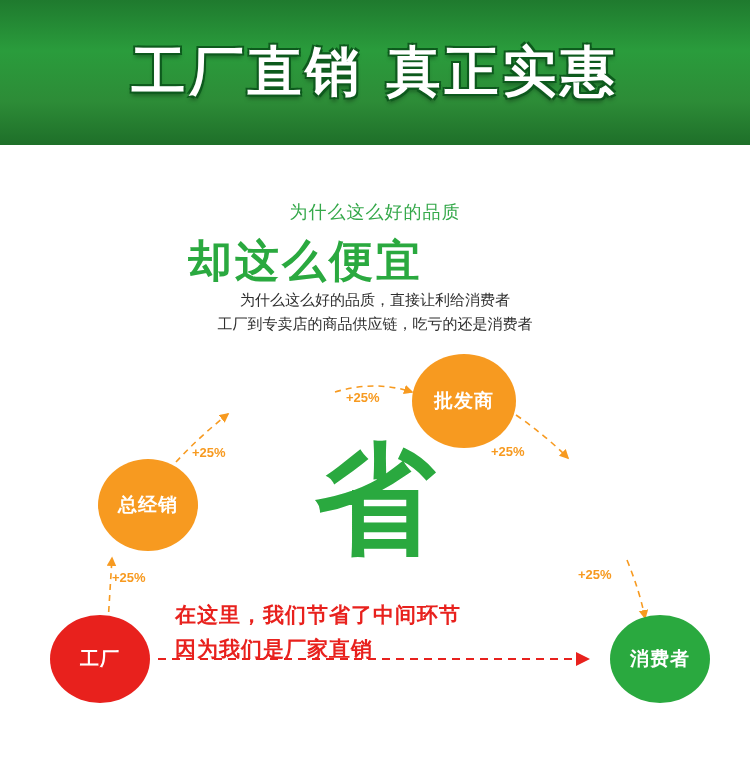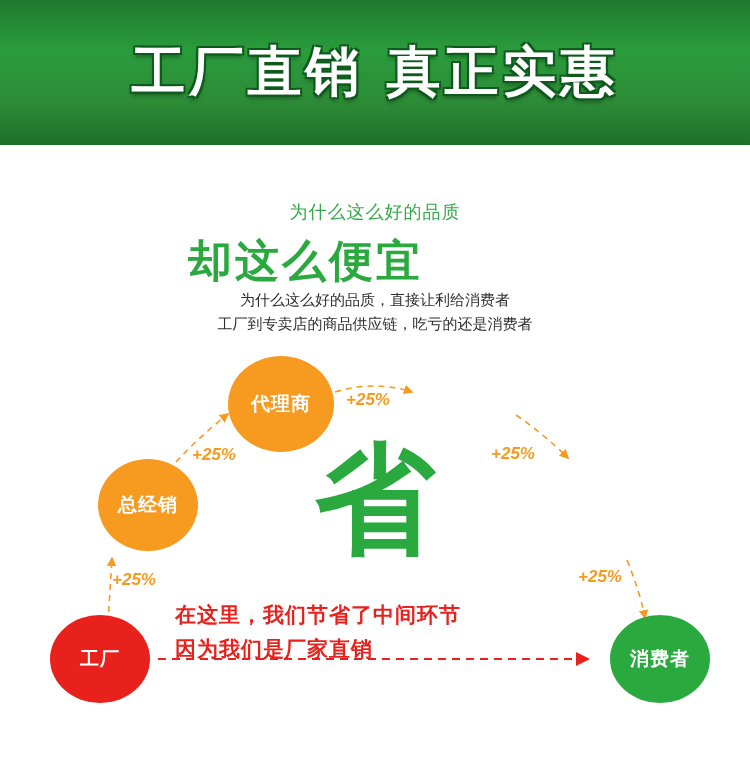--- a/index.html
+++ b/index.html
@@ -104,24 +104,23 @@
     text-align: center;
     line-height: 1.15;
   }
   .node.orange { background: #f79a20; }
   .node.red    { background: #e8211d; }
   .node.green  { background: #2aa93f; }
 
   .pct {
     position: absolute;
     color: #f79a20;
-    font-size: 17px;
+    font-size: 13px;
     font-weight: bold;
     white-space: nowrap;
-    font-style: italic;
   }
 
   .big-save {
     position: absolute;
     left: 275px;
     top: 110px;
     width: 200px;
     text-align: center;
     color: #2aa93f;
     font-size: 120px;
@@ -185,24 +184,24 @@
   <div class="big-save">省</div>
 
   <div class="node red" style="left:50px; top:285px; width:100px; height:88px;">
     <span>工厂</span>
   </div>
 
   <div class="node orange" style="left:98px; top:129px; width:100px; height:92px;">
     <span>总经销</span>
   </div>
 
-  <div class="node orange" style="left:228px; top:26px; width:106px; height:96px;">
-    <span>代理商</span>
-  </div>
-
+
+  <div class="node orange" style="left:412px; top:24px; width:104px; height:94px;">
+    <span>批发商</span>
+  </div>
 
 
   <div class="node green" style="left:610px; top:285px; width:100px; height:88px;">
     <span>消费者</span>
   </div>
 
   <div class="pct" style="left:112px; top:240px;">+25%</div>
   <div class="pct" style="left:192px; top:115px;">+25%</div>
   <div class="pct" style="left:346px; top:60px;">+25%</div>
   <div class="pct" style="left:491px; top:114px;">+25%</div>

